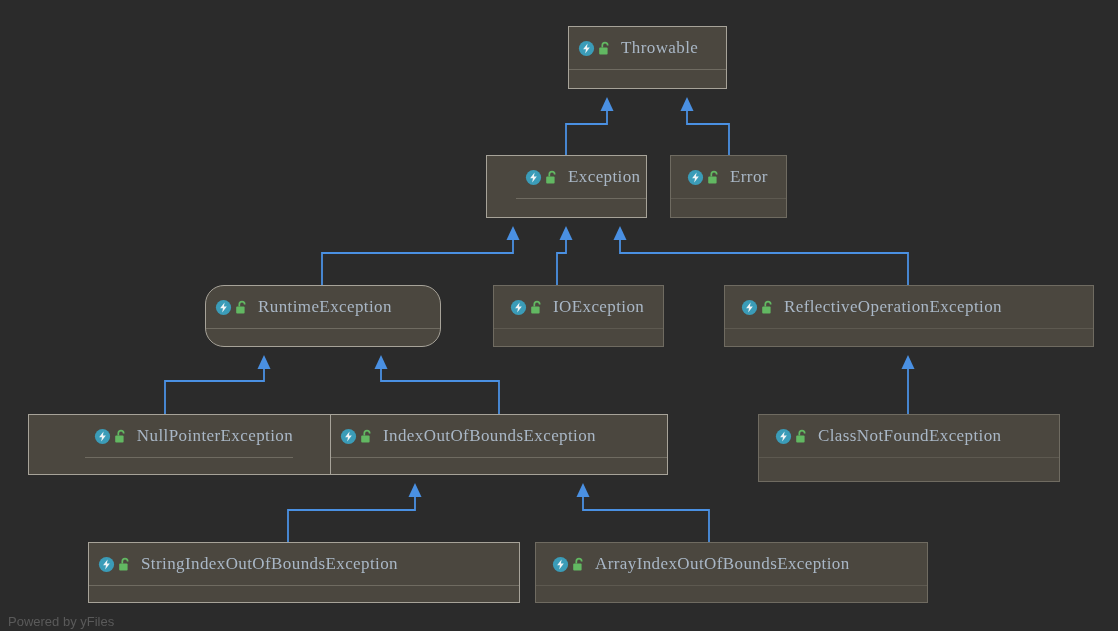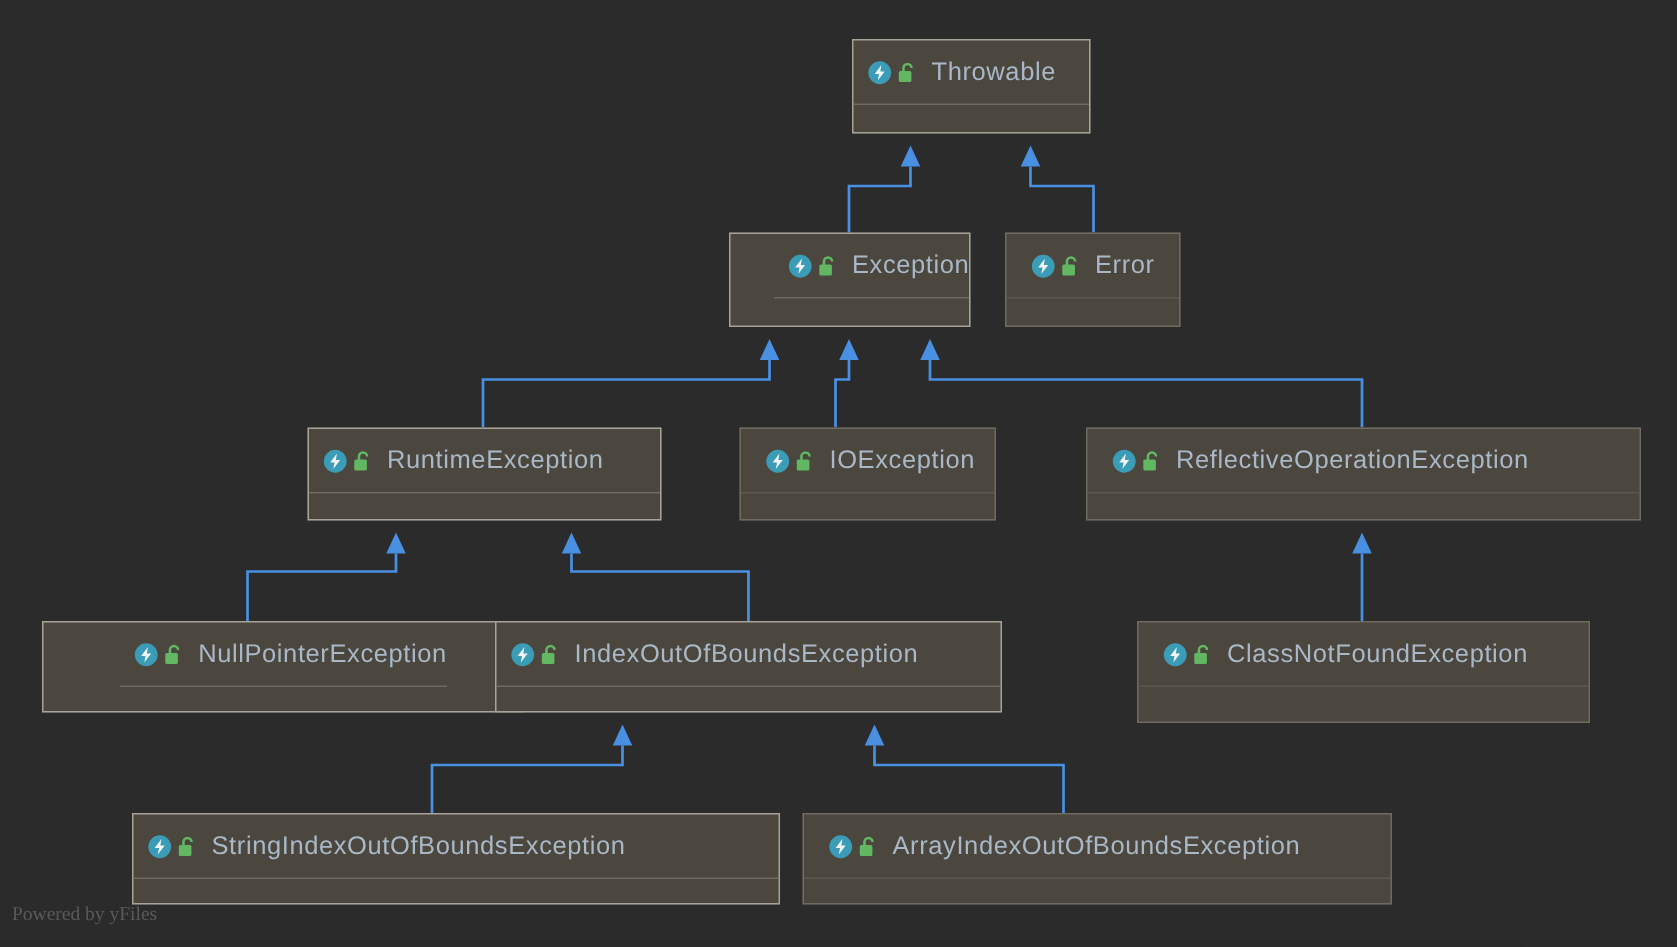--- a/index.html
+++ b/index.html
@@ -56,29 +56,29 @@
     display: block;
     line-height: 0;
   }
   .icon-class { margin-right: 3px; }
   .icon-lock  { margin-right: 9px; }
   .node-label {
     color: #a9b7c6;
     font-size: 17px;
     letter-spacing: 0.4px;
     white-space: nowrap;
-    font-family: Liberation Sans, sans-serif;
+    font-family: Liberation Serif, serif;
   }
   .watermark {
     position: absolute;
     left: 8px;
-    bottom: 14px;
+    bottom: 2px;
     color: #5a5a5a;
     font-size: 13px;
-    font-family: Liberation Serif, serif;
+    font-family: Liberation Sans, sans-serif;
     white-space: nowrap;
   }
 </style>
 </head>
 <body>
 
 <div id="canvas">
 
   <svg id="edge-layer" width="1118" height="631" viewBox="0 0 1118 631">
       <g>
@@ -159,21 +159,21 @@
               <path d="M9.6 3.4 L5.1 9.3 H8.0 L7.2 13.6 L11.8 7.6 H8.9 Z" fill="#f0f4f6"></path>
             </svg></span>
           <span class="icon icon-lock"><svg width="14" height="15" viewBox="0 0 14 15">
               <path d="M4.3 6.6 V4.4 a2.7 2.7 0 0 1 5.4 0" fill="none" stroke="#62b862" stroke-width="1.7"></path>
               <rect x="1.2" y="6.4" width="8.4" height="7.2" rx="1" fill="#62b862"></rect>
             </svg></span>
           <span class="node-label">Error</span>
         </div>
         <div class="node-body"></div>
       </div>
-      <div class="node" style="left: 205px; top: 285px; width: 236px; height: 62px;">
+      <div class="node" style="left: 205px; top: 285px; width: 236px; height: 62px; border-radius: 19px;">
         <div class="node-header">
           <span class="icon icon-class"><svg width="17" height="17" viewBox="0 0 17 17">
               <circle cx="8.5" cy="8.5" r="7.6" fill="#3b9cb8"></circle>
               <path d="M9.6 3.4 L5.1 9.3 H8.0 L7.2 13.6 L11.8 7.6 H8.9 Z" fill="#f0f4f6"></path>
             </svg></span>
           <span class="icon icon-lock"><svg width="14" height="15" viewBox="0 0 14 15">
               <path d="M4.3 6.6 V4.4 a2.7 2.7 0 0 1 5.4 0" fill="none" stroke="#62b862" stroke-width="1.7"></path>
               <rect x="1.2" y="6.4" width="8.4" height="7.2" rx="1" fill="#62b862"></rect>
             </svg></span>
           <span class="node-label">RuntimeException</span>

